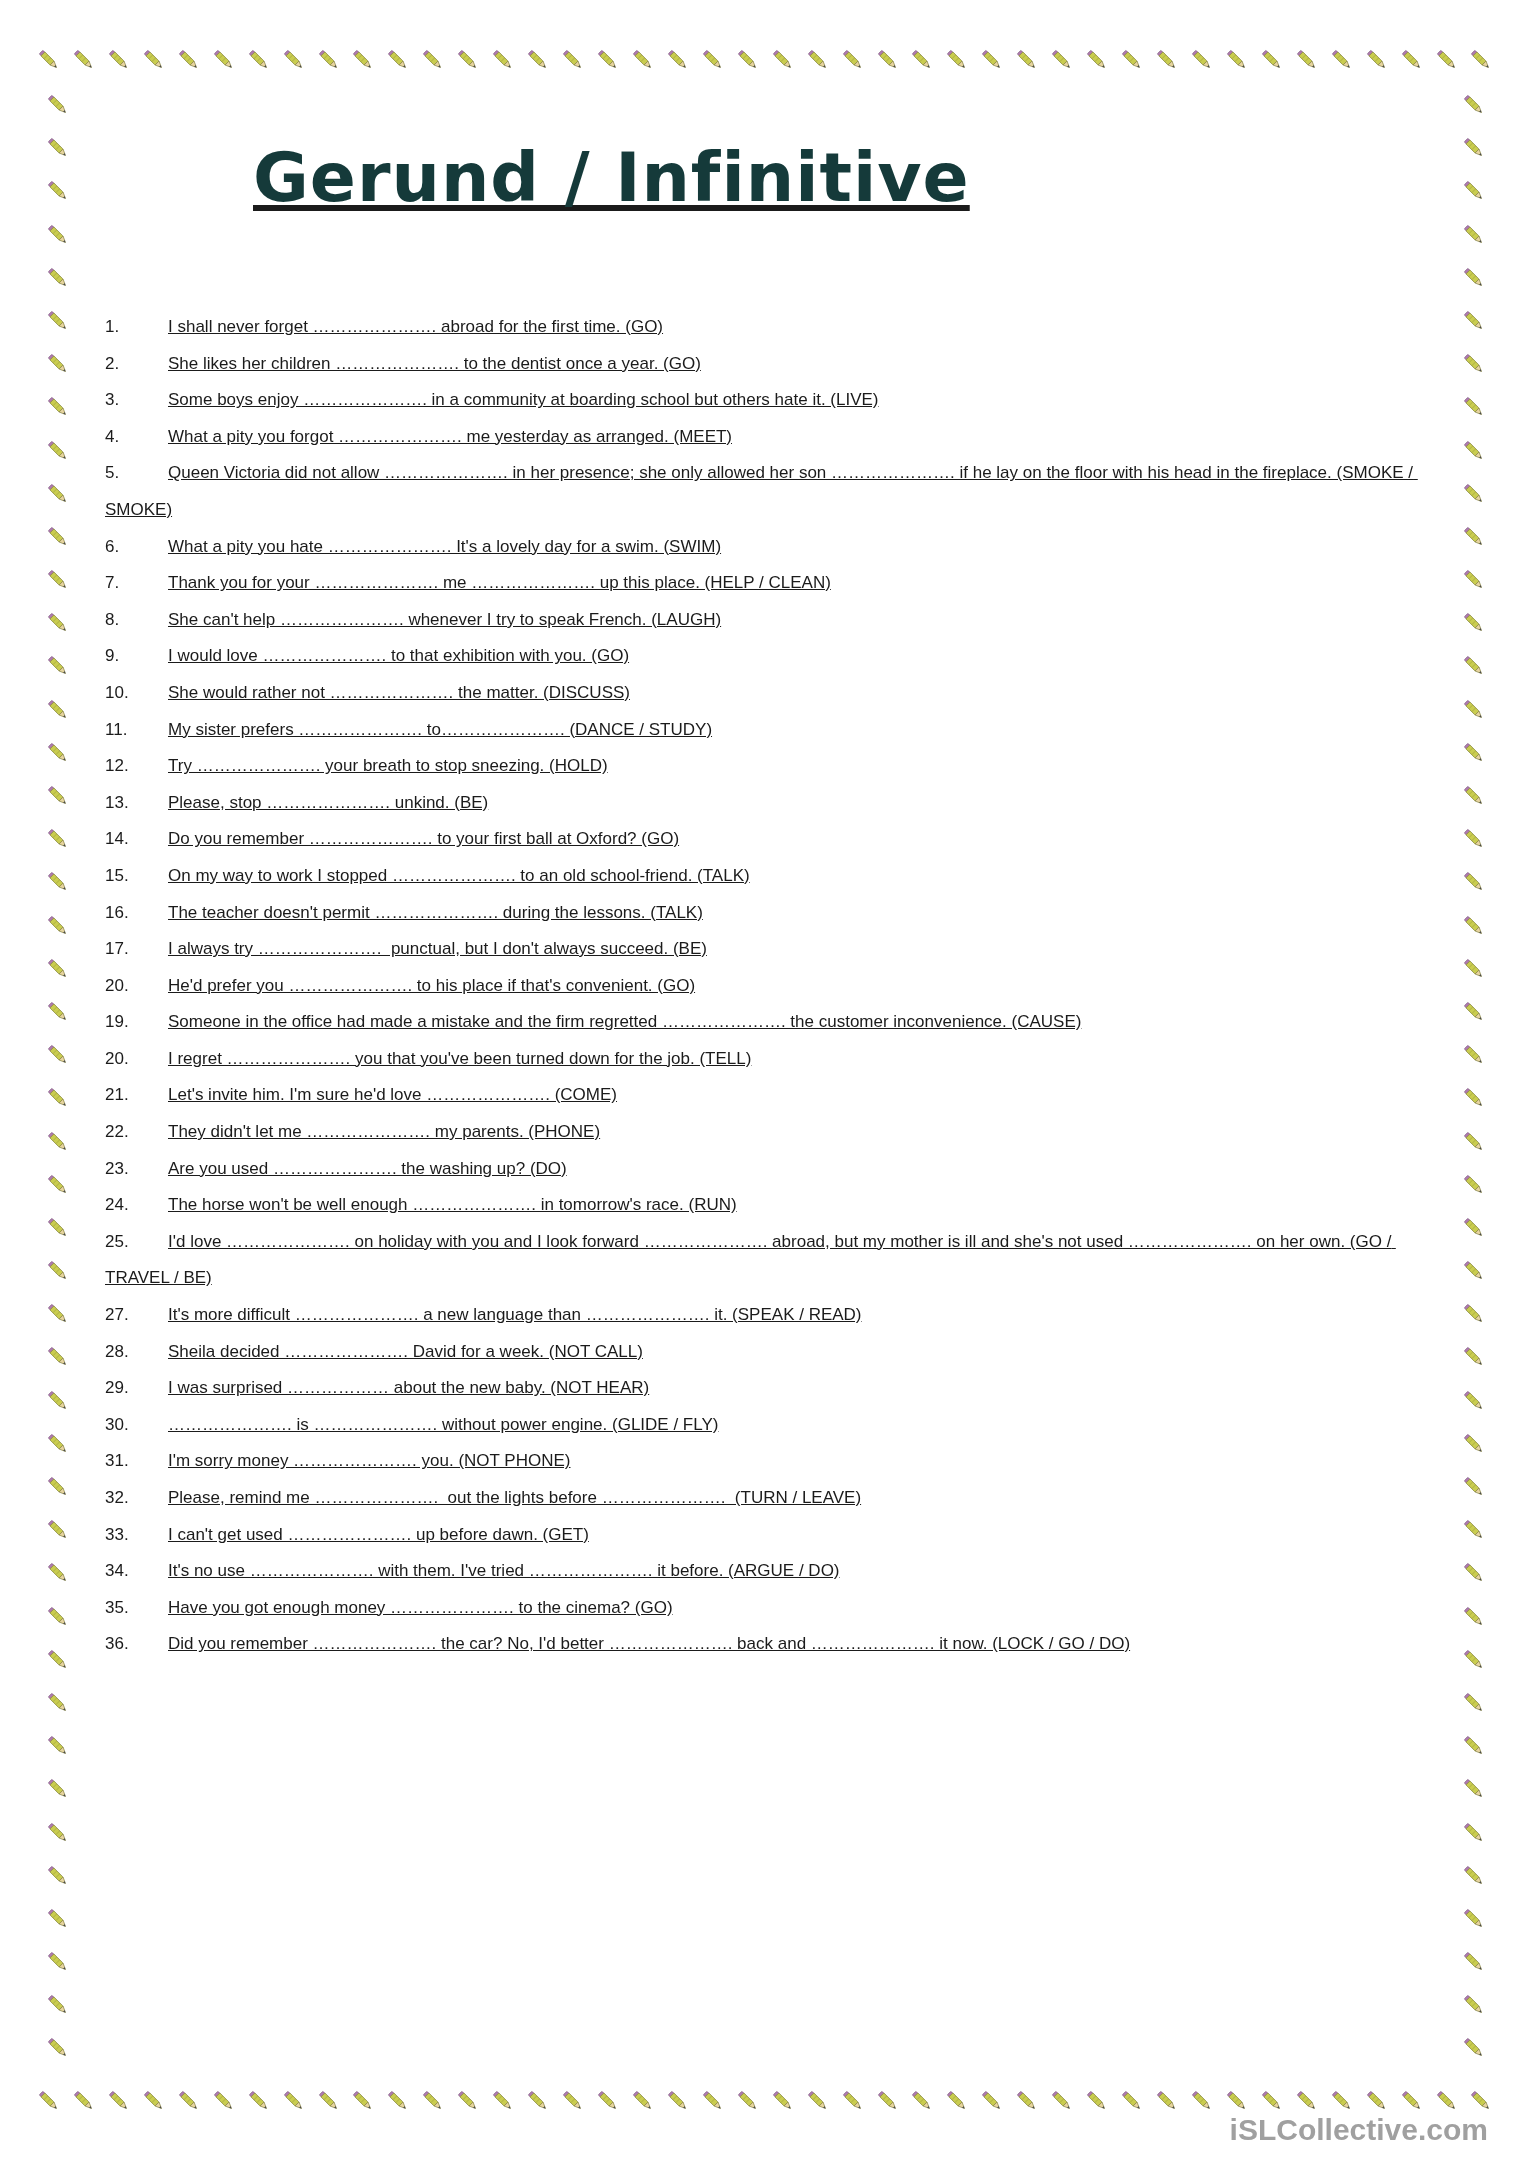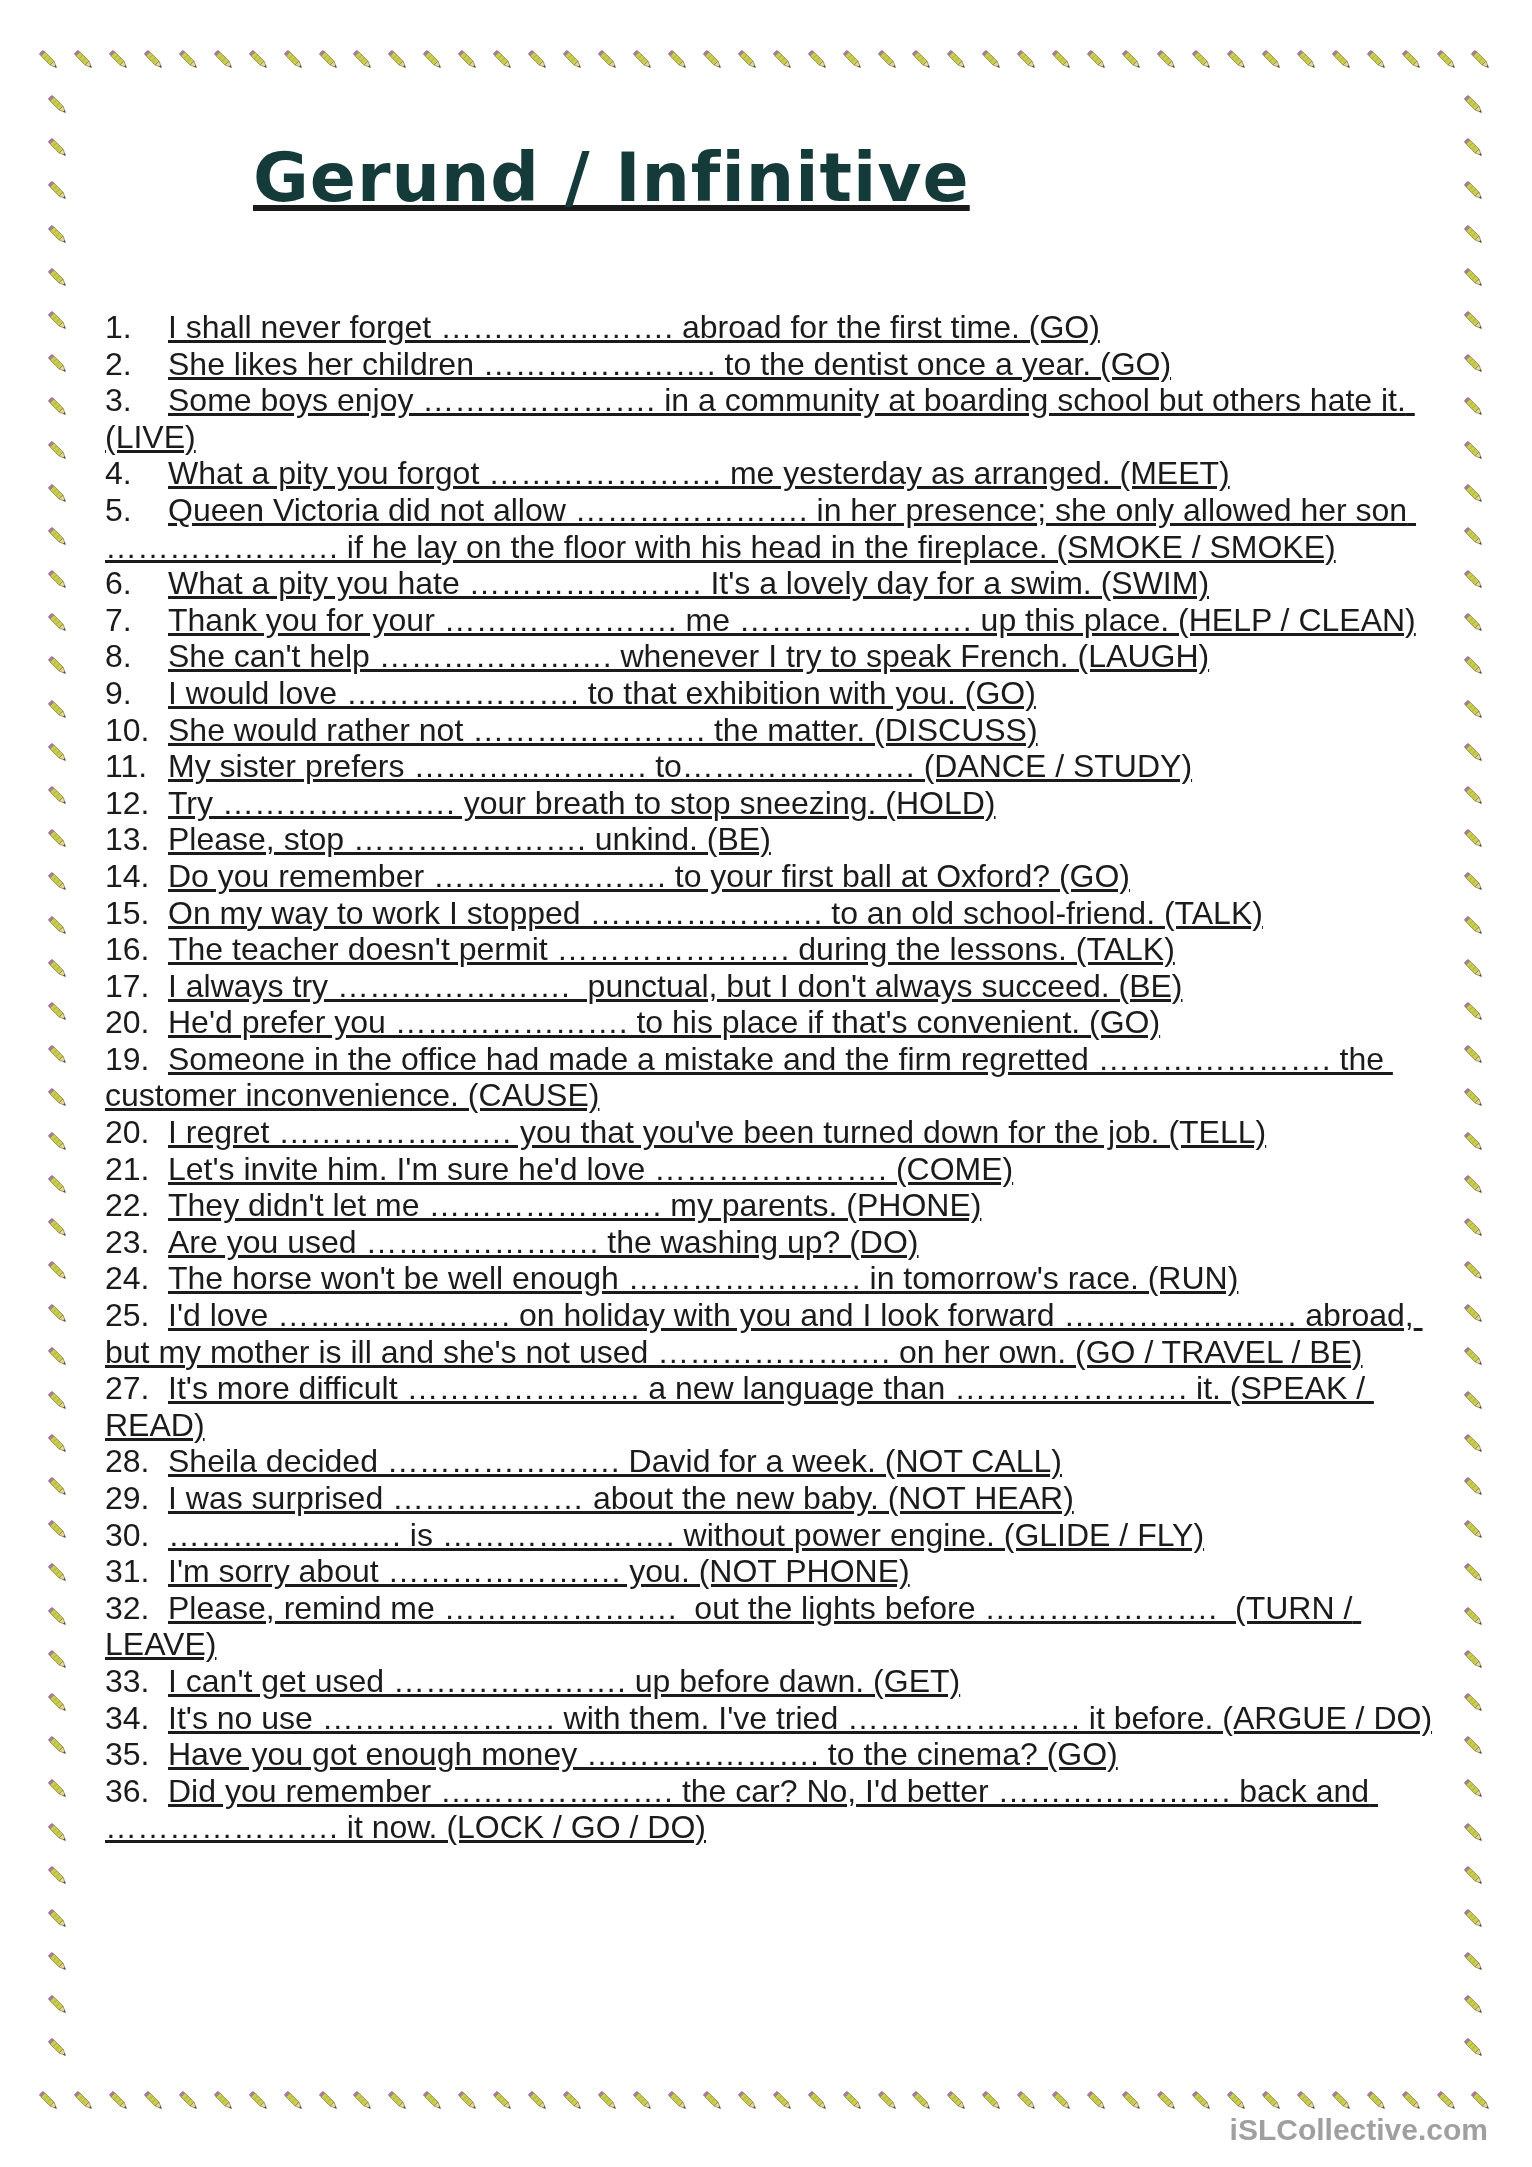--- a/index.html
+++ b/index.html
@@ -21,21 +21,21 @@
   .pborder-right{right:40px;top:92px;bottom:104px;width:36px;flex-direction:column;}
   .pencil{width:27px;height:27px;flex:0 0 auto;}
   
   .content{position:absolute;left:105px;right:98px;top:0;text-decoration:underline;}
   .title{
     margin:138px 0 0 148px;
     font-family:"DejaVu Sans", sans-serif;
     font-size:68px;font-weight:800;letter-spacing:1px;
     color:var(--title-color);
   }
-  .list{margin-top:92px;font-size:32px;line-height:36.6px;}
+  .list{margin-top:92px;font-size:17px;line-height:36.6px;}
   .item{margin:0;}
   .item .num{display:inline-block;width:63px;}
   .item .txt{white-space:pre-wrap;}
   .footer{
     position:absolute;right:44px;bottom:20px;
     font-size:30px;color:var(--footer-color);font-weight:bold;
   }
 </style>
 </head>
 <body>
@@ -1834,21 +1834,21 @@
       <div class="item"><span class="num">20.</span><span class="txt">I regret …………………. you that you've been turned down for the job. (TELL)</span></div>
       <div class="item"><span class="num">21.</span><span class="txt">Let's invite him. I'm sure he'd love …………………. (COME)</span></div>
       <div class="item"><span class="num">22.</span><span class="txt">They didn't let me …………………. my parents. (PHONE)</span></div>
       <div class="item"><span class="num">23.</span><span class="txt">Are you used …………………. the washing up? (DO)</span></div>
       <div class="item"><span class="num">24.</span><span class="txt">The horse won't be well enough …………………. in tomorrow's race. (RUN)</span></div>
       <div class="item"><span class="num">25.</span><span class="txt">I'd love …………………. on holiday with you and I look forward …………………. abroad, but my mother is ill and she's not used …………………. on her own. (GO / TRAVEL / BE)</span></div>
       <div class="item"><span class="num">27.</span><span class="txt">It's more difficult …………………. a new language than …………………. it. (SPEAK / READ)</span></div>
       <div class="item"><span class="num">28.</span><span class="txt">Sheila decided …………………. David for a week. (NOT CALL)</span></div>
       <div class="item"><span class="num">29.</span><span class="txt">I was surprised ……………… about the new baby. (NOT HEAR)</span></div>
       <div class="item"><span class="num">30.</span><span class="txt">…………………. is …………………. without power engine. (GLIDE / FLY)</span></div>
-      <div class="item"><span class="num">31.</span><span class="txt">I'm sorry about …………………. you. (NOT PHONE)</span></div>
+      <div class="item"><span class="num">31.</span><span class="txt">I'm sorry money …………………. you. (NOT PHONE)</span></div>
       <div class="item"><span class="num">32.</span><span class="txt">Please, remind me ………………….  out the lights before ………………….  (TURN / LEAVE)</span></div>
       <div class="item"><span class="num">33.</span><span class="txt">I can't get used …………………. up before dawn. (GET)</span></div>
       <div class="item"><span class="num">34.</span><span class="txt">It's no use …………………. with them. I've tried …………………. it before. (ARGUE / DO)</span></div>
       <div class="item"><span class="num">35.</span><span class="txt">Have you got enough money …………………. to the cinema? (GO)</span></div>
       <div class="item"><span class="num">36.</span><span class="txt">Did you remember …………………. the car? No, I'd better …………………. back and …………………. it now. (LOCK / GO / DO)</span></div>
     </div>
 </div>
 
 <div class="footer">iSLCollective.com</div>
 

